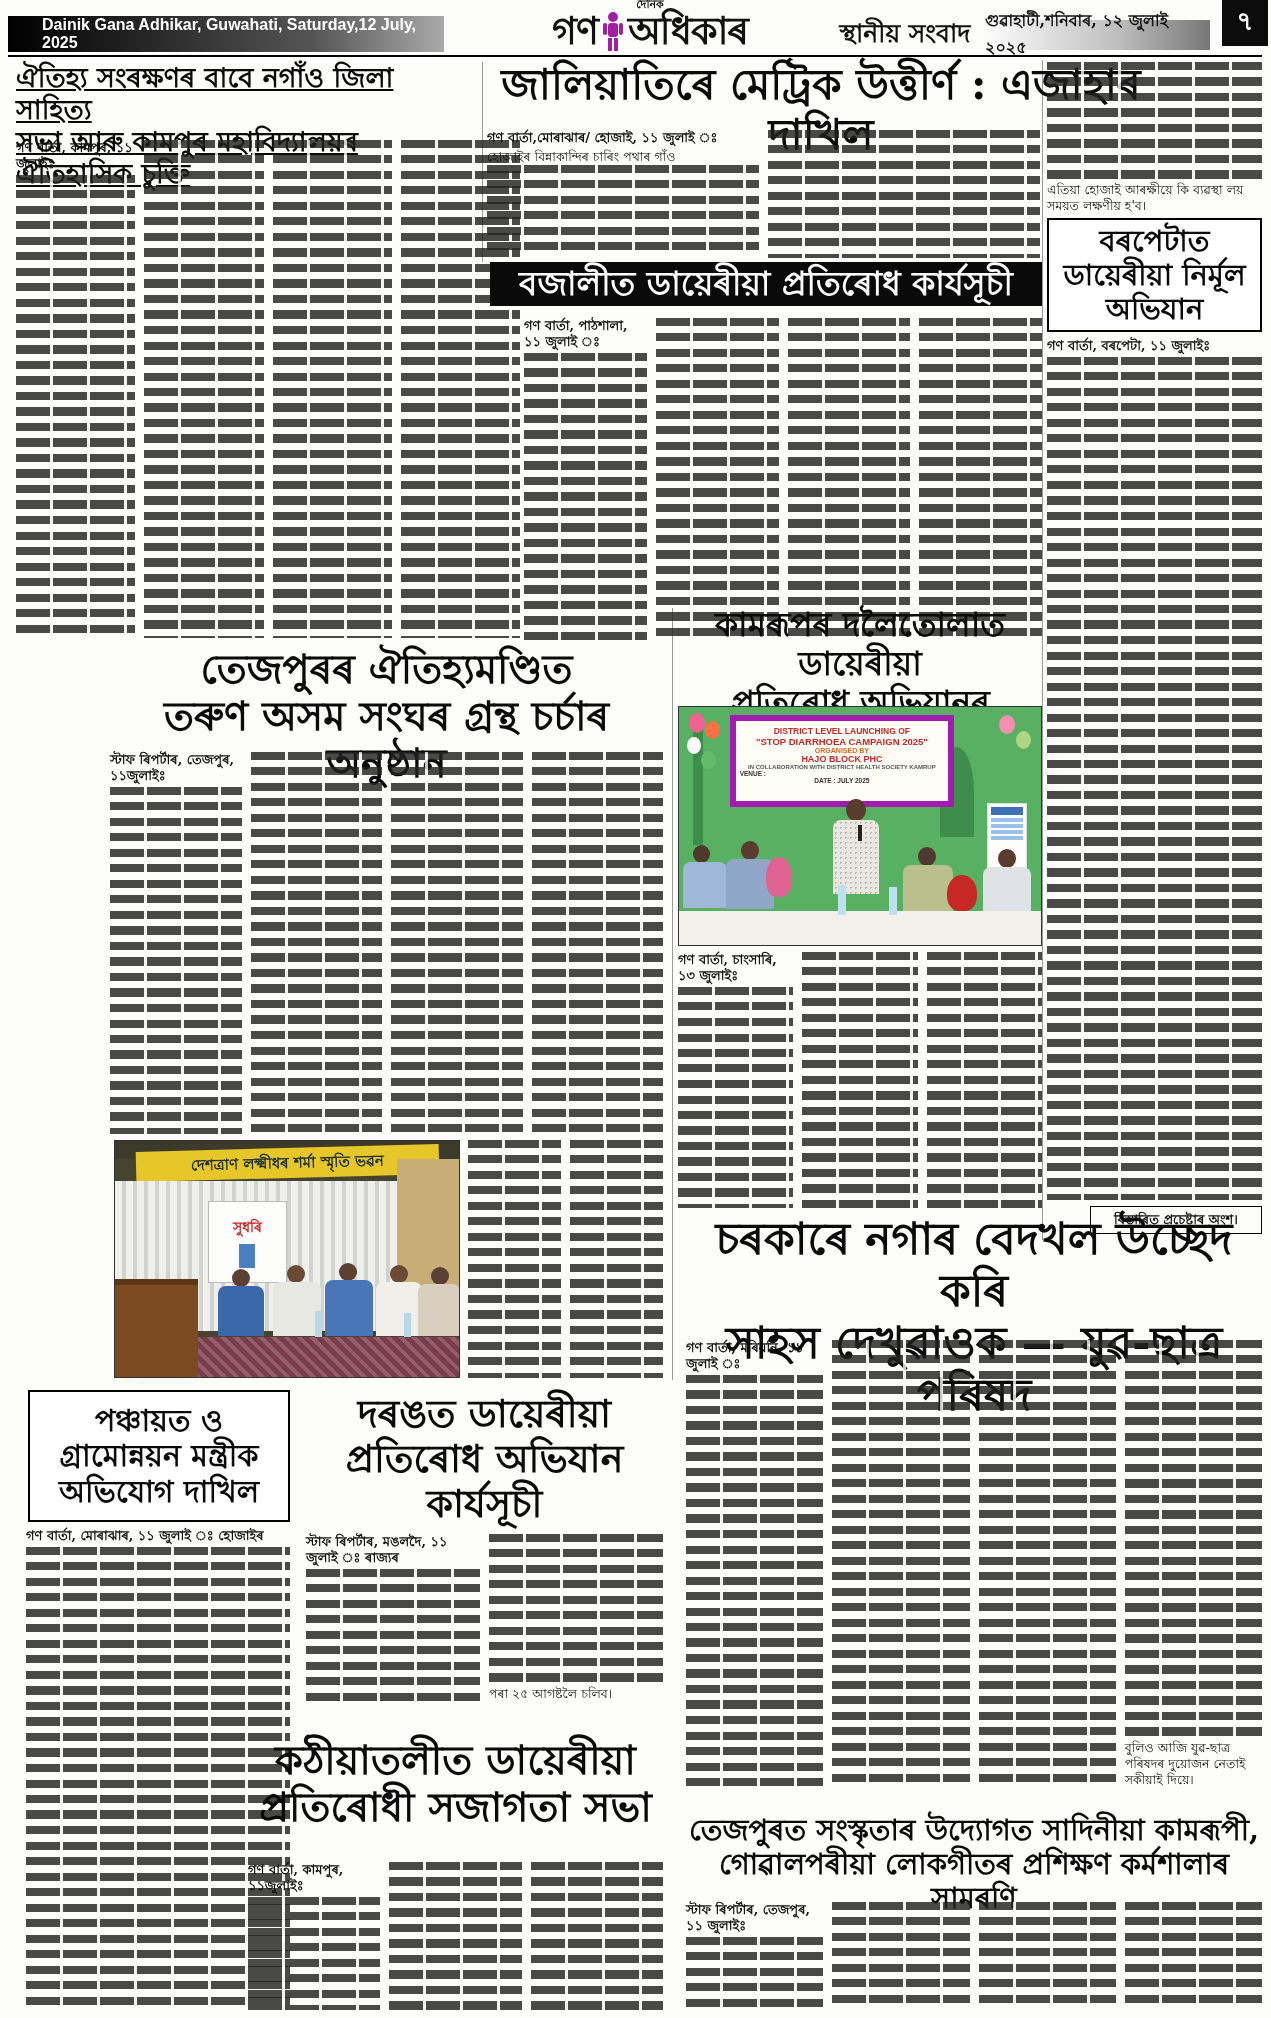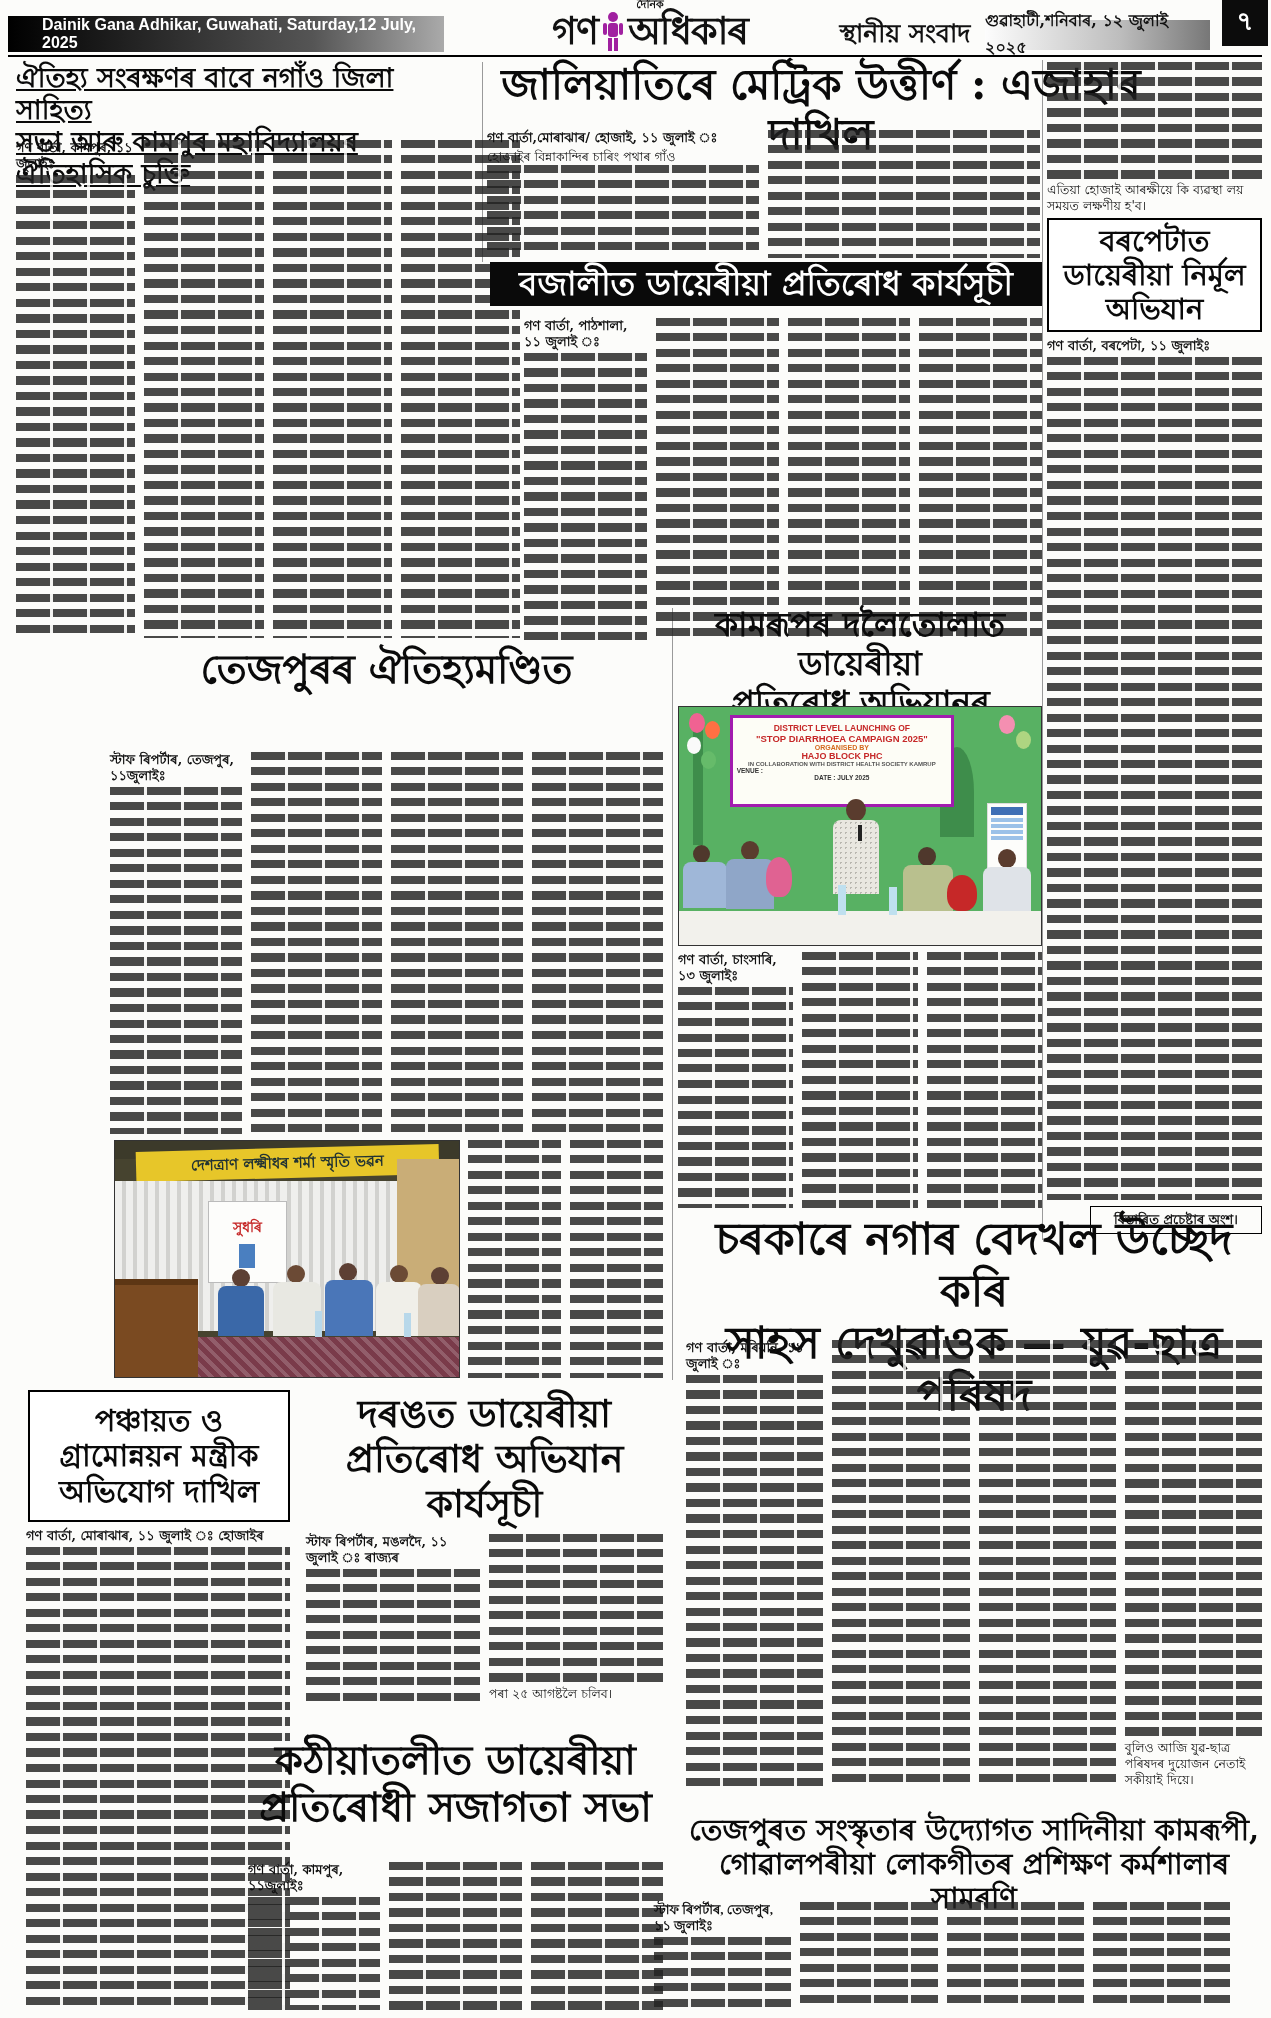--- a/index.html
+++ b/index.html
@@ -147,20 +147,21 @@
     <span class="hl" style="font-size:29px;">অভিযান</span>
   </div>
   <div class="abs bcol" style="left:1047px;top:338px;width:215px;height:862px;">
     <div class="dateline">গণ বাৰ্তা, বৰপেটা, ১১ জুলাইঃ</div>
     <div class="gk"></div>
   </div>
   <div class="abs endbox" style="left:1090px;top:1206px;width:172px;height:28px;">বিস্তাৰিত প্ৰচেষ্টাৰ অংশ।</div>
 
   <div class="abs hl" style="left:110px;top:645px;width:553px;font-size:40px;">
     <div>তেজপুৰৰ ঐতিহ্যমণ্ডিত</div>
+    <div>তৰুণ অসম সংঘৰ গ্ৰন্থ চৰ্চাৰ অনুষ্ঠান</div>
   </div>
   <div class="abs body-flex" style="left:110px;top:752px;width:553px;height:382px;">
     <div class="bcol">
         <div class="dateline">স্টাফ ৰিপৰ্টাৰ, তেজপুৰ, ১১জুলাইঃ</div>
         <div class="gk"></div>
       </div>
     <div class="bcol">
         <div class="gk"></div>
       </div>
     <div class="bcol">
@@ -219,21 +220,21 @@
     <div class="abs" style="left:4%;top:18px;width:10px;height:120px;background:#3e8d4b;"></div>
     <div class="abs" style="left:72%;top:40px;width:34px;height:90px;background:#3e8d4b;border-radius:50% 50% 0 0;"></div>
 
     <div class="balloon" style="left:10px;top:6px;width:16px;height:20px;background:#f06292;"></div>
     <div class="balloon" style="left:26px;top:14px;width:15px;height:18px;background:#ff7043;"></div>
     <div class="balloon" style="left:8px;top:30px;width:14px;height:17px;background:#fafafa;"></div>
     <div class="balloon" style="left:22px;top:44px;width:15px;height:18px;background:#66bb6a;"></div>
     <div class="balloon" style="right:26px;top:8px;width:16px;height:19px;background:#f48fb1;"></div>
     <div class="balloon" style="right:10px;top:24px;width:15px;height:18px;background:#aed581;"></div>
 
-    <div class="abs" style="left:14%;top:8px;width:62%;height:92px;background:#fdfdf6;border:3px solid #a21caf;padding:5px 4px;box-sizing:border-box;">
+    <div class="abs" style="left:14%;top:8px;width:62%;height:92px;background:#fdfdf6;border:6px solid #a21caf;padding:5px 4px;box-sizing:border-box;">
       <div class="ph-banner-text" style="font-size:8.5px;color:#c62828;">DISTRICT LEVEL LAUNCHING OF</div>
       <div class="ph-banner-text" style="font-size:9.5px;color:#c62828;">"STOP DIARRHOEA CAMPAIGN 2025"</div>
       <div class="ph-banner-text" style="font-size:7px;color:#d4691e;">ORGANISED BY</div>
       <div class="ph-banner-text" style="font-size:9px;color:#c62828;">HAJO BLOCK PHC</div>
       <div class="ph-banner-text" style="font-size:6px;color:#555;">IN COLLABORATION WITH DISTRICT HEALTH SOCIETY KAMRUP</div>
       <div class="ph-banner-text" style="font-size:6.5px;color:#333;text-align:left;">VENUE :</div>
       <div class="ph-banner-text" style="font-size:6.5px;color:#333;">DATE :  JULY 2025</div>
     </div>
 
     <div class="abs" style="right:4%;top:96px;width:40px;height:78px;background:#fdfdfb;border:1px solid #ddd;padding:3px;box-sizing:border-box;">
@@ -336,21 +337,21 @@
       </div>
     <div class="bcol">
         <div class="gk"></div>
       </div>
   </div>
 
   <div class="abs hl" style="left:686px;top:1813px;width:576px;font-size:29px;">
     <div>তেজপুৰত সংস্কৃতাৰ উদ্যোগত সাদিনীয়া কামৰূপী,</div>
     <div>গোৱালপৰীয়া লোকগীতৰ প্ৰশিক্ষণ কৰ্মশালাৰ সামৰণি</div>
   </div>
-  <div class="abs body-flex" style="left:654px;top:1902px;width:576px;height:108px;font-family:Liberation Serif, serif;">
+  <div class="abs body-flex" style="left:686px;top:1902px;width:576px;height:108px;">
     <div class="bcol">
         <div class="dateline">স্টাফ ৰিপৰ্টাৰ, তেজপুৰ, ১১ জুলাইঃ</div>
         <div class="gk"></div>
       </div>
     <div class="bcol">
         <div class="gk"></div>
       </div>
     <div class="bcol">
         <div class="gk"></div>
       </div>

